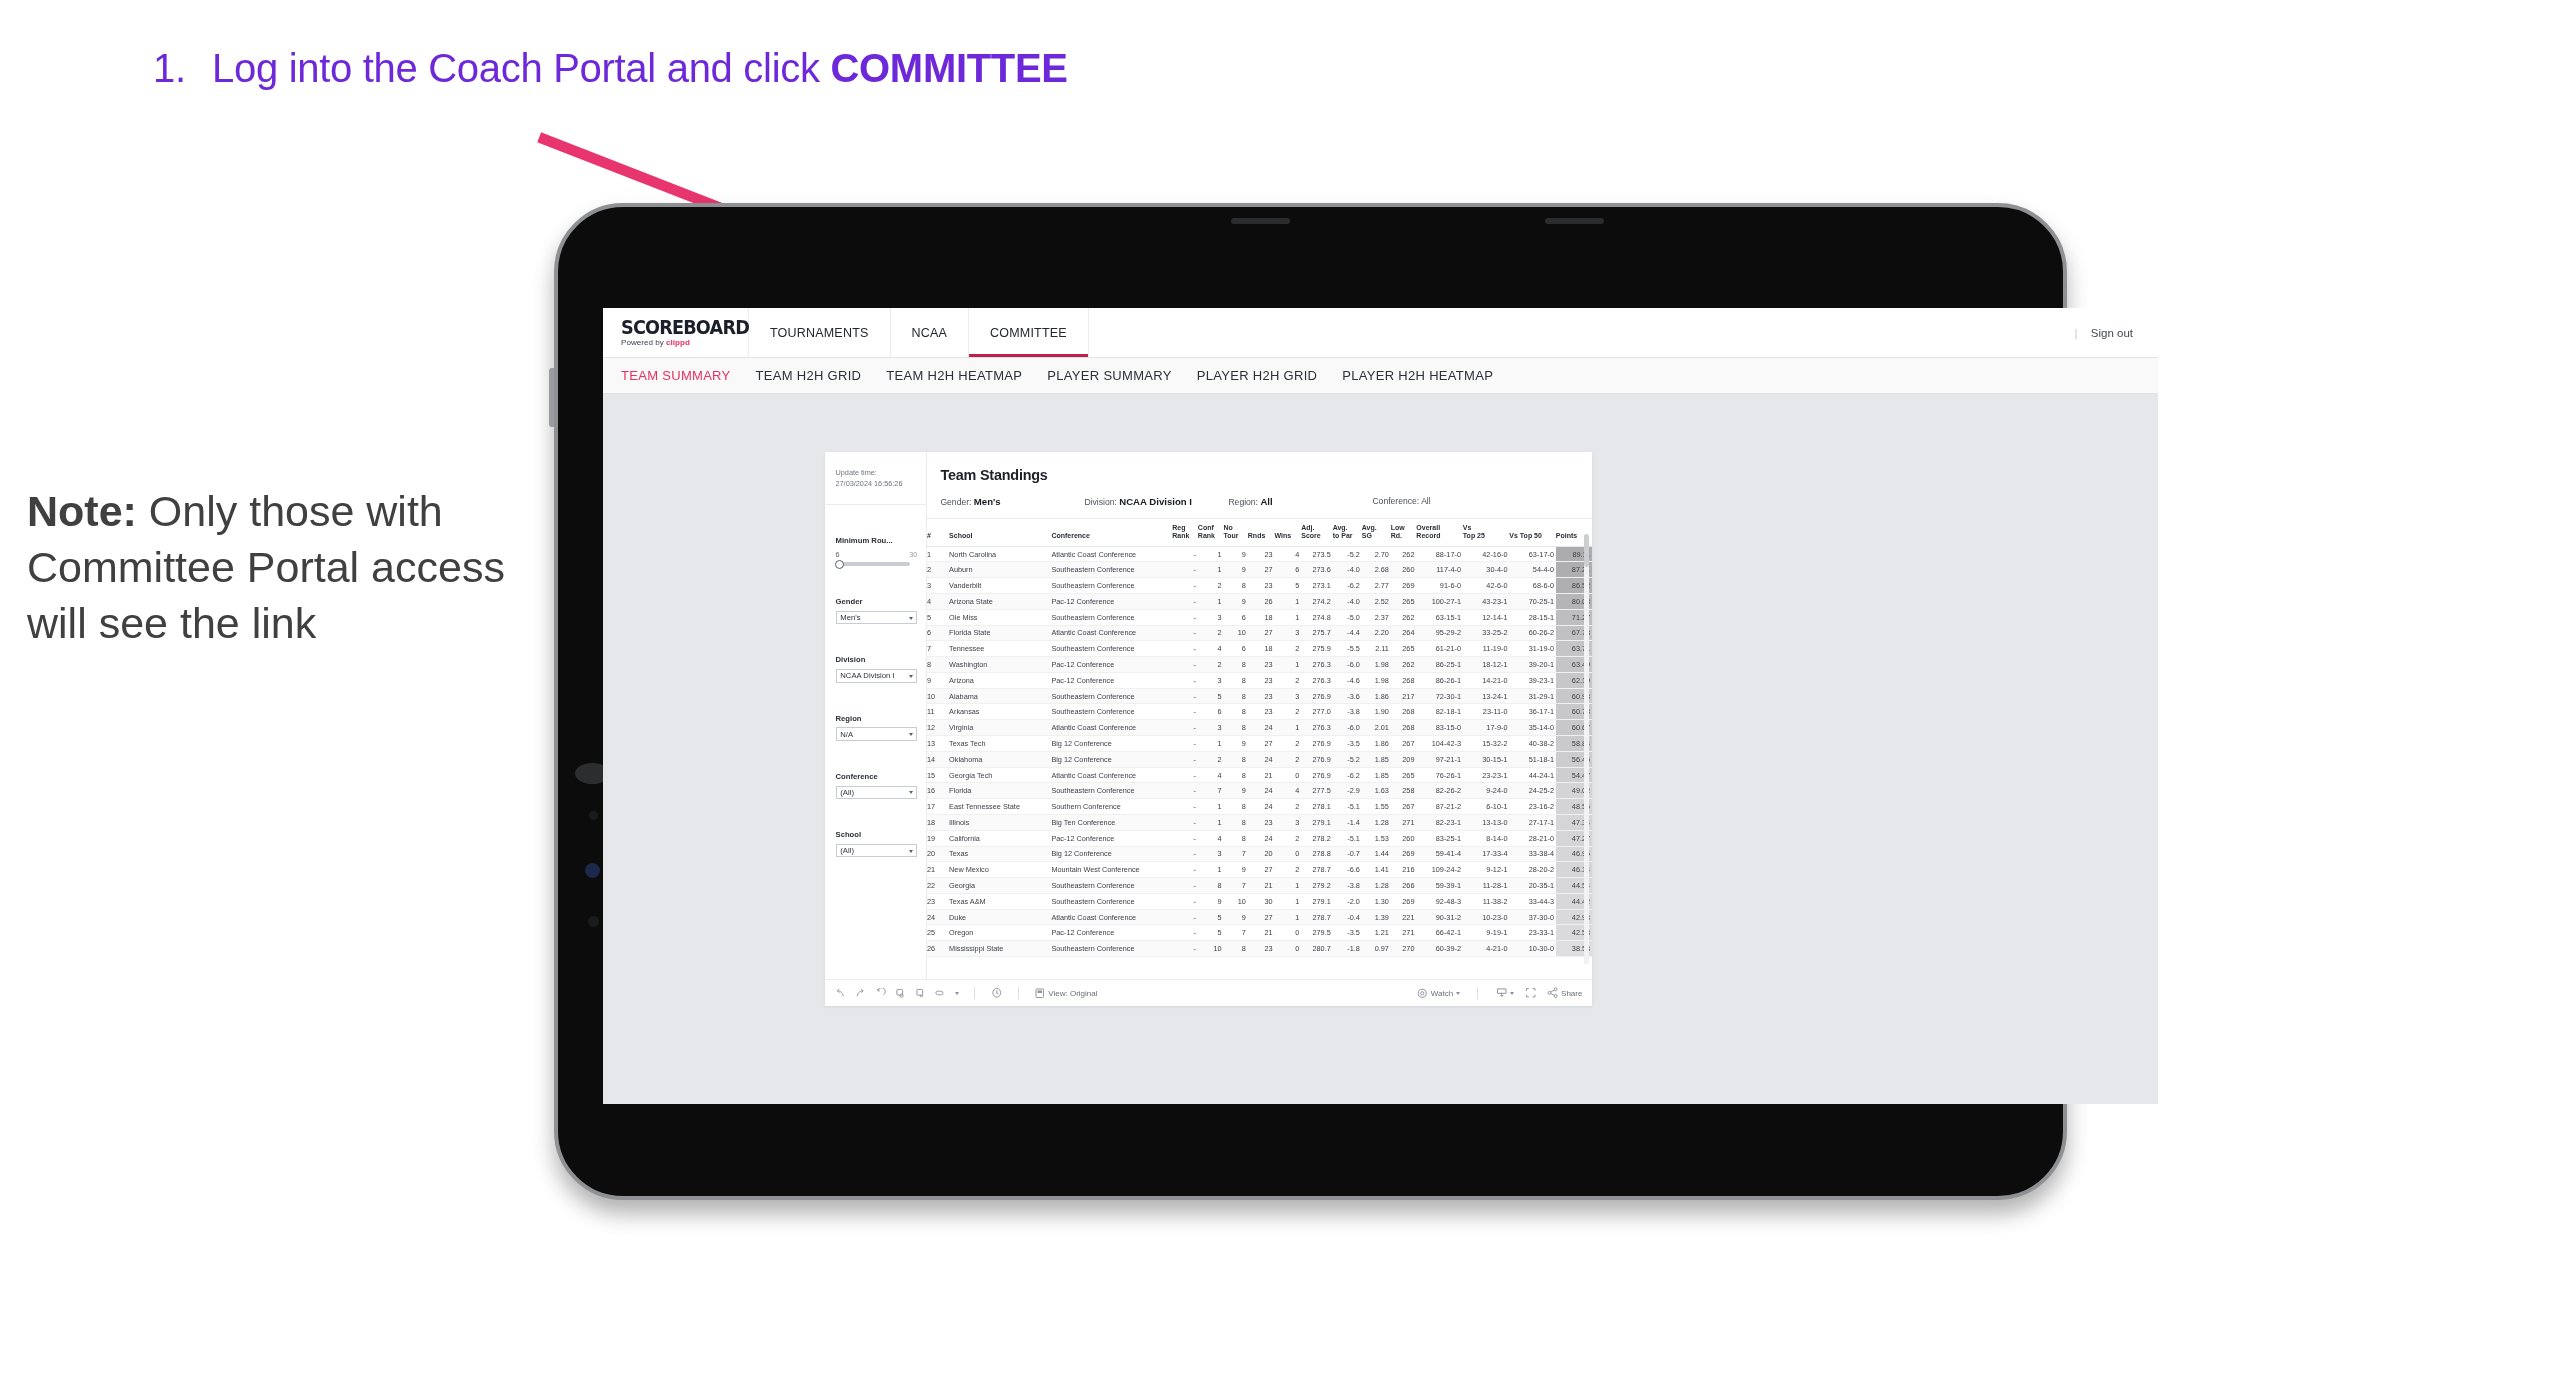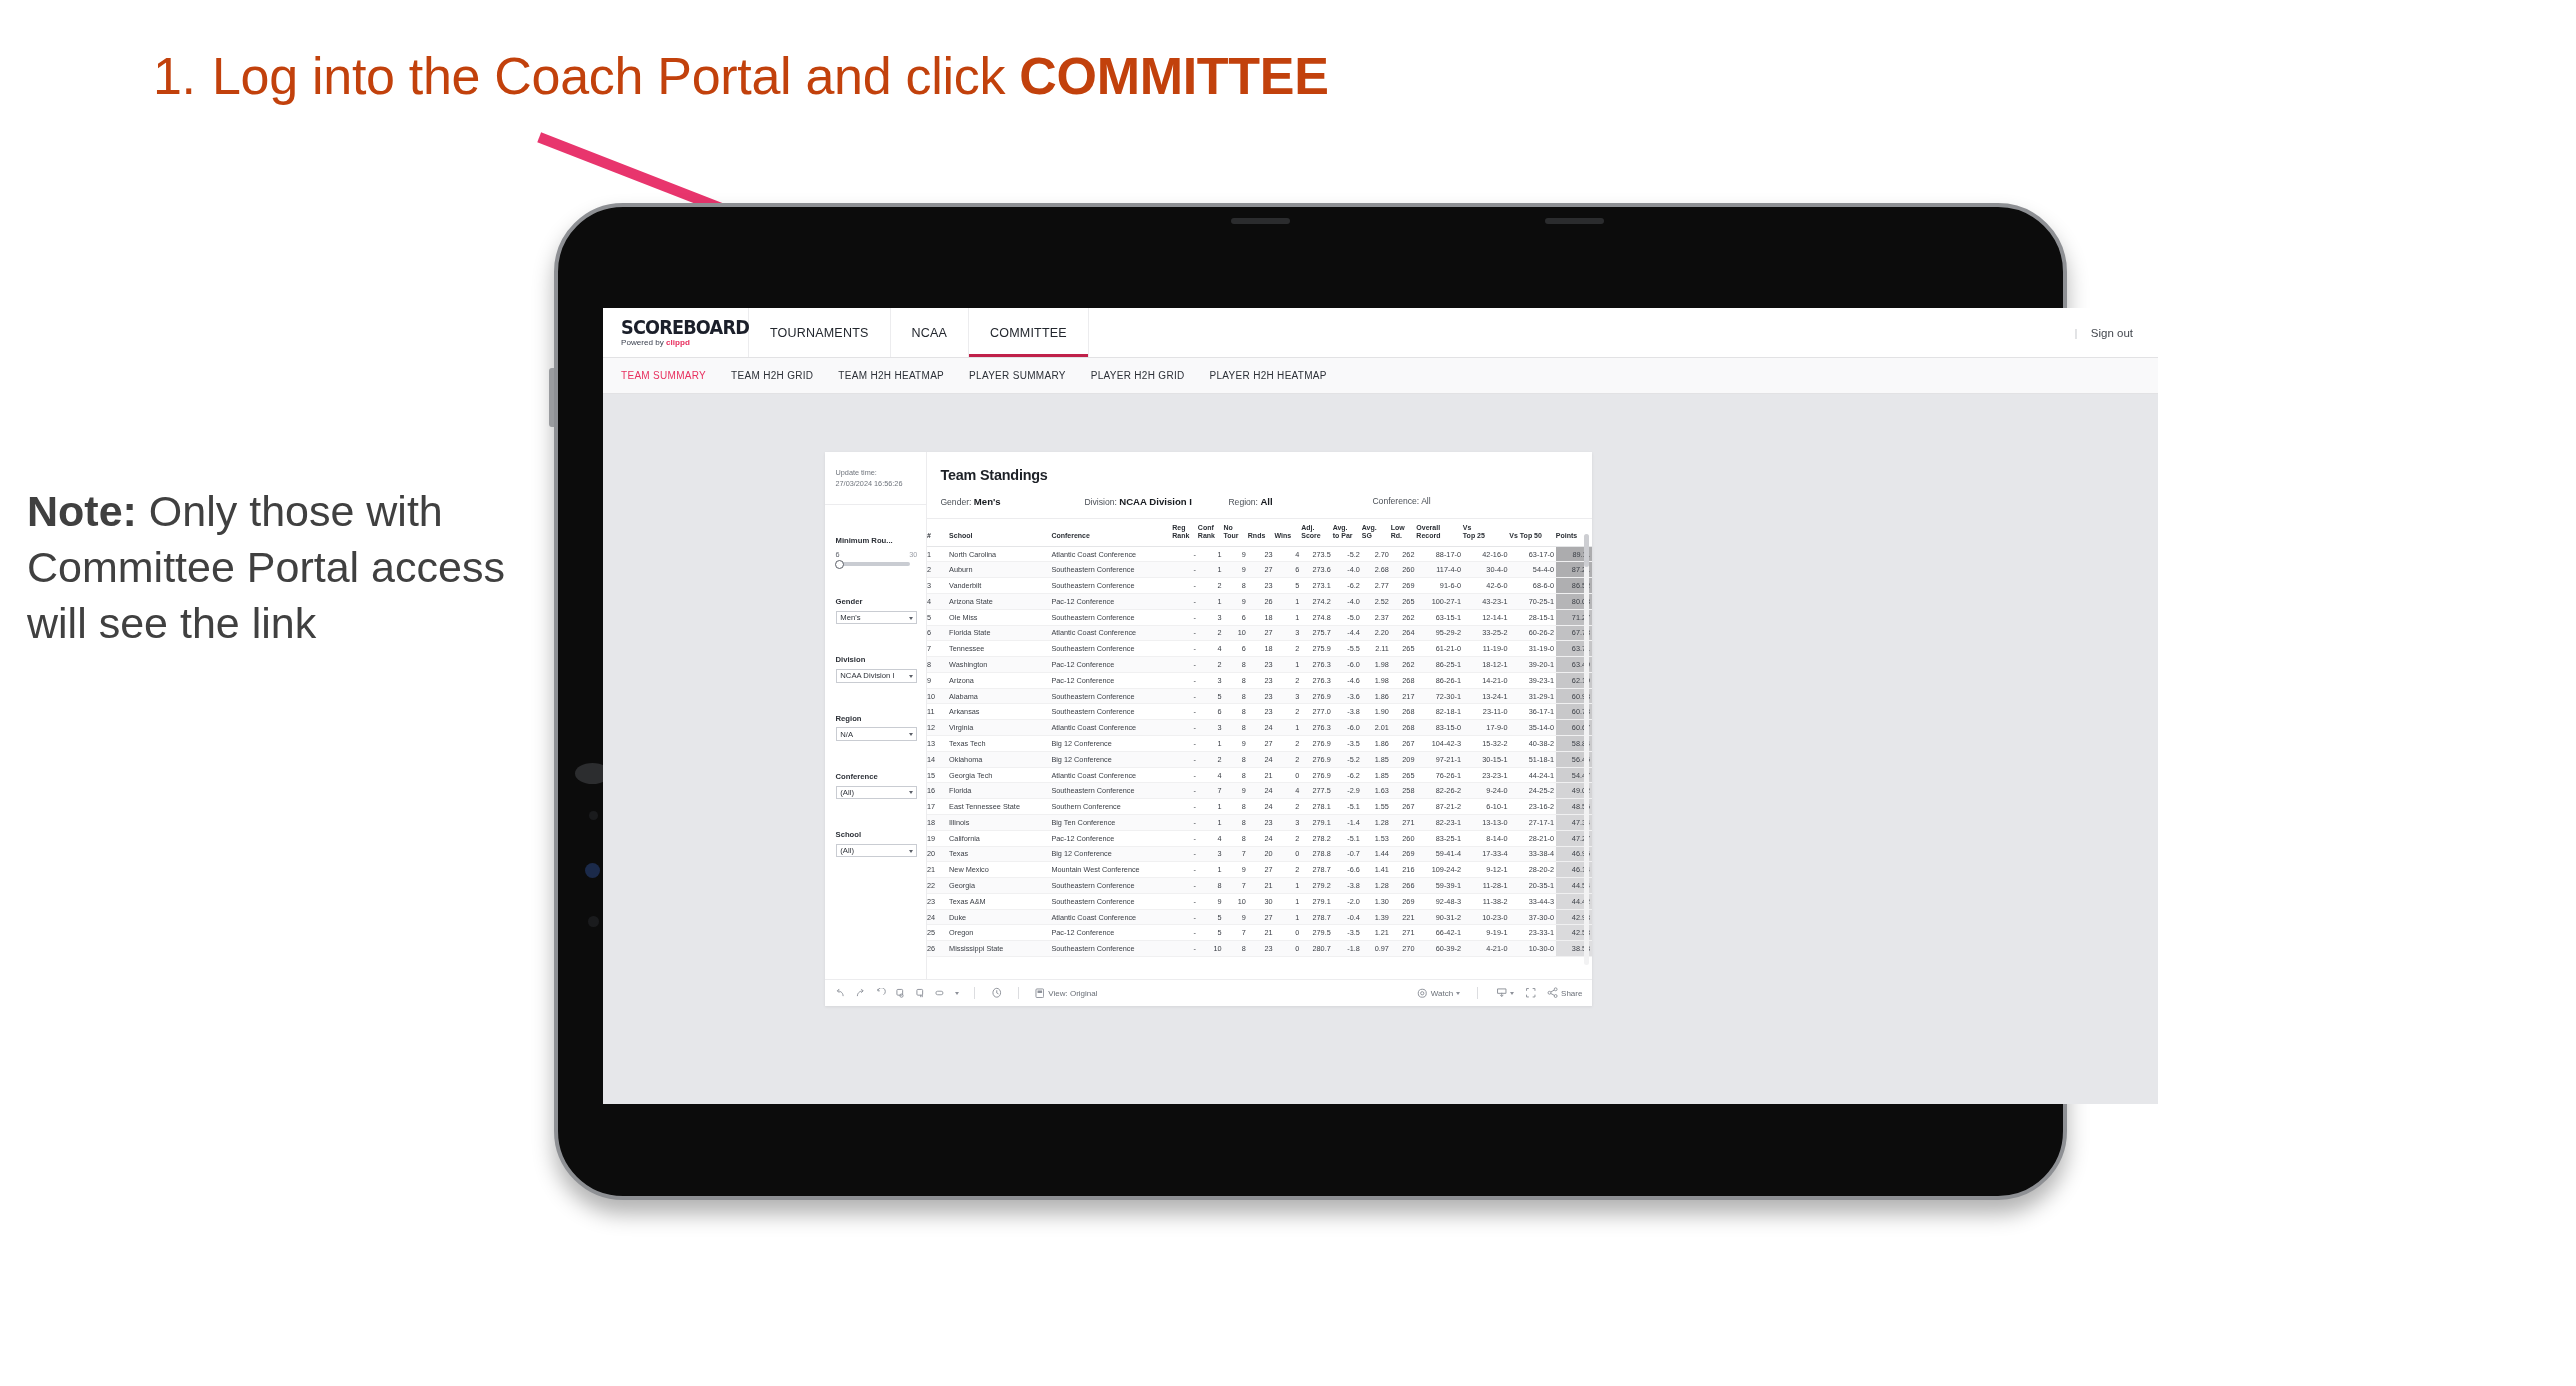--- a/index.html
+++ b/index.html
@@ -9,21 +9,21 @@
     background: #ffffff;
     font-family: "Liberation Sans", sans-serif;
     overflow: hidden;
   }
   #slide { position: relative; width: 2576px; height: 1386px; background: #fff; }
 
   
   .step-line {
     position: absolute;
     left: 153px; top: 46px;
-    font-size: 52px; color: #c2410c; letter-spacing: -0.3px;
+    font-size: 40px; color: #6d28d9; letter-spacing: -0.3px;
     white-space: nowrap;
   }
   .step-num { display: inline-block; width: 59px; }
   .step-strong { font-weight: bold; }
 
   .note-block {
     position: absolute;
     left: 27px; top: 484px;
     width: 508px;
     font-size: 43px; line-height: 1.30; color: #404040;
@@ -97,21 +97,21 @@
   .vbar { color: #c7c9cd; }
   .signout { cursor: pointer; }
 
   
   .subnav {
     height: 36px; background: #f9f9fa;
     display: flex; align-items: center; gap: 25px;
     padding-left: 18px;
     border-bottom: 1px solid #e2e2e4;
   }
-  .subnav-item { font-size: 10px; color: #2c3037; letter-spacing: 0.3px; cursor: pointer; white-space: nowrap; }
+  .subnav-item { font-size: 13px; color: #2c3037; letter-spacing: 0.3px; cursor: pointer; white-space: nowrap; }
   .subnav-item.active { color: #e8305f; }
 
   
   .workspace { position: relative; height: 709px; background: #e6e7ea; }
 
   .card {
     position: absolute; left: 222px; top: 58px;
     width: 767px; height: 554px;
     background: #ffffff;
     box-shadow: 0 1px 2.9px rgba(0,0,0,0.08);

